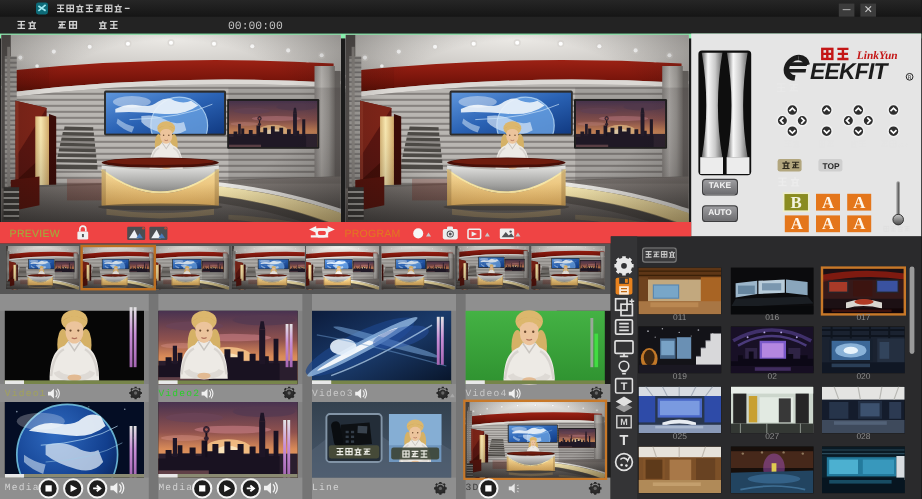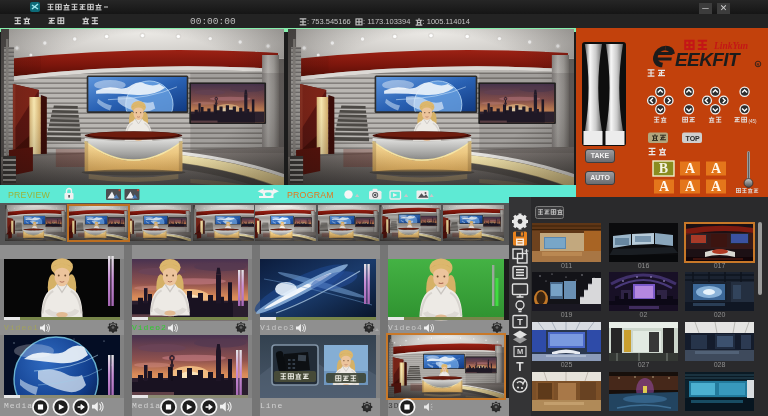--- a/index.html
+++ b/index.html
@@ -4,22 +4,22 @@
 html,body{margin:0;padding:0;background:#1b1b1b;}
 #app{position:relative;width:768px;height:416px;overflow:hidden;font-family:"Liberation Sans",sans-serif;background:#1b1b1b;}
 .abs{position:absolute;}
 .hz{display:inline-block;vertical-align:middle;}
 #titlebar{left:0;top:0;width:768px;height:14px;background:linear-gradient(#262626,#151515);}
 #menubar{left:0;top:14px;width:768px;height:14px;background:#232323;border-bottom:4px solid #86efac;}
 #timer{left:190px;top:1px;width:80px;color:#bdbdbd;font-size:9.5px;line-height:13px;letter-spacing:0;font-family:"Liberation Mono",monospace;}
 .winbtn{top:3px;width:13px;height:11px;background:#3c3c3c;color:#cfcfcf;font-size:9px;line-height:10px;text-align:center;}
 #prevwin{left:1px;top:29px;width:283px;height:156px;background:#888;}
 #progwin{left:288px;top:29px;width:286px;height:156px;background:#888;}
-#ctrlpanel{left:576px;top:28px;width:192px;height:169px;background:#c2410c;}
-#pbar{left:0;top:185px;width:576px;height:18px;background:#5eead4;}
+#ctrlpanel{left:576px;top:28px;width:192px;height:169px;background:#e5e5e5;}
+#pbar{left:0;top:185px;width:576px;height:18px;background:#ef4444;}
 #thumbstrip{left:0;top:203px;width:509px;height:42px;background:#565656;}
 #thumbstrip svg{filter:brightness(0.93) saturate(1.05);}
 #vidgrid{left:0;top:245px;width:464px;height:171px;background:#828282;}
 #rpanel{left:509px;top:197px;width:259px;height:219px;background:#2a2a2c;}
 #rtoolbar{left:0;top:0;width:22px;height:219px;background:#343436;}
 .scthumb{position:absolute;width:69px;height:39px;overflow:hidden;background:#111;}
 .sclabel{position:absolute;width:69px;text-align:center;color:#8f8f8f;font-size:7px;}
 .tbtn{position:absolute;border-radius:3px;border:1px solid #3e3e40;background:linear-gradient(#9d9da0,#6c6c6f);color:#f2f2f2;font-weight:bold;font-size:7px;text-align:center;}
 </style></head>
 <body>
@@ -306,31 +306,20 @@
       </svg>
  <svg class="abs" style="left:48px;top:3px;color:#d8d8d8" width="17" height="8" viewBox="0 0 16 7.5">
         <use href="#hD"></use>
         <use href="#hB" transform="translate(8.6,0)"></use>
       </svg>
  <svg class="abs" style="left:82px;top:3px;color:#d8d8d8" width="17" height="8" viewBox="0 0 16 7.5">
         <use href="#hC"></use>
         <use href="#hA" transform="translate(8.6,0)"></use>
       </svg>
  <div class="abs" id="timer">00:00:00</div>
- <div class="abs" style="left:299px;top:3px;color:#c4c4c4;font-size:7.5px;white-space:nowrap">
-  <svg class="hz" style="color:#c4c4c4" width="8" height="8" viewBox="0 0 7 7.2">
-          <use href="#hA"></use>
-        </svg>: 753.545166&nbsp;
-  <svg class="hz" style="color:#c4c4c4" width="8" height="8" viewBox="0 0 7 7.2">
-          <use href="#hB"></use>
-        </svg>: 1173.103394&nbsp;
-  <svg class="hz" style="color:#c4c4c4" width="8" height="8" viewBox="0 0 7 7.2">
-          <use href="#hC"></use>
-        </svg>: 1005.114014
- </div>
 </div>
 <div class="abs" id="prevwin"><svg width="283" height="156" viewBox="0 0 284 156" preserveAspectRatio="none">
         <use href="#studio"></use>
       </svg></div>
 <div class="abs" id="progwin"><svg width="286" height="156" viewBox="0 0 284 156" preserveAspectRatio="none">
         <use href="#studio"></use>
       </svg></div>
 <div class="abs" id="ctrlpanel">
 <svg class="abs" style="left:0;top:0" width="192" height="169" viewBox="0 0 192 169">
  <defs>

